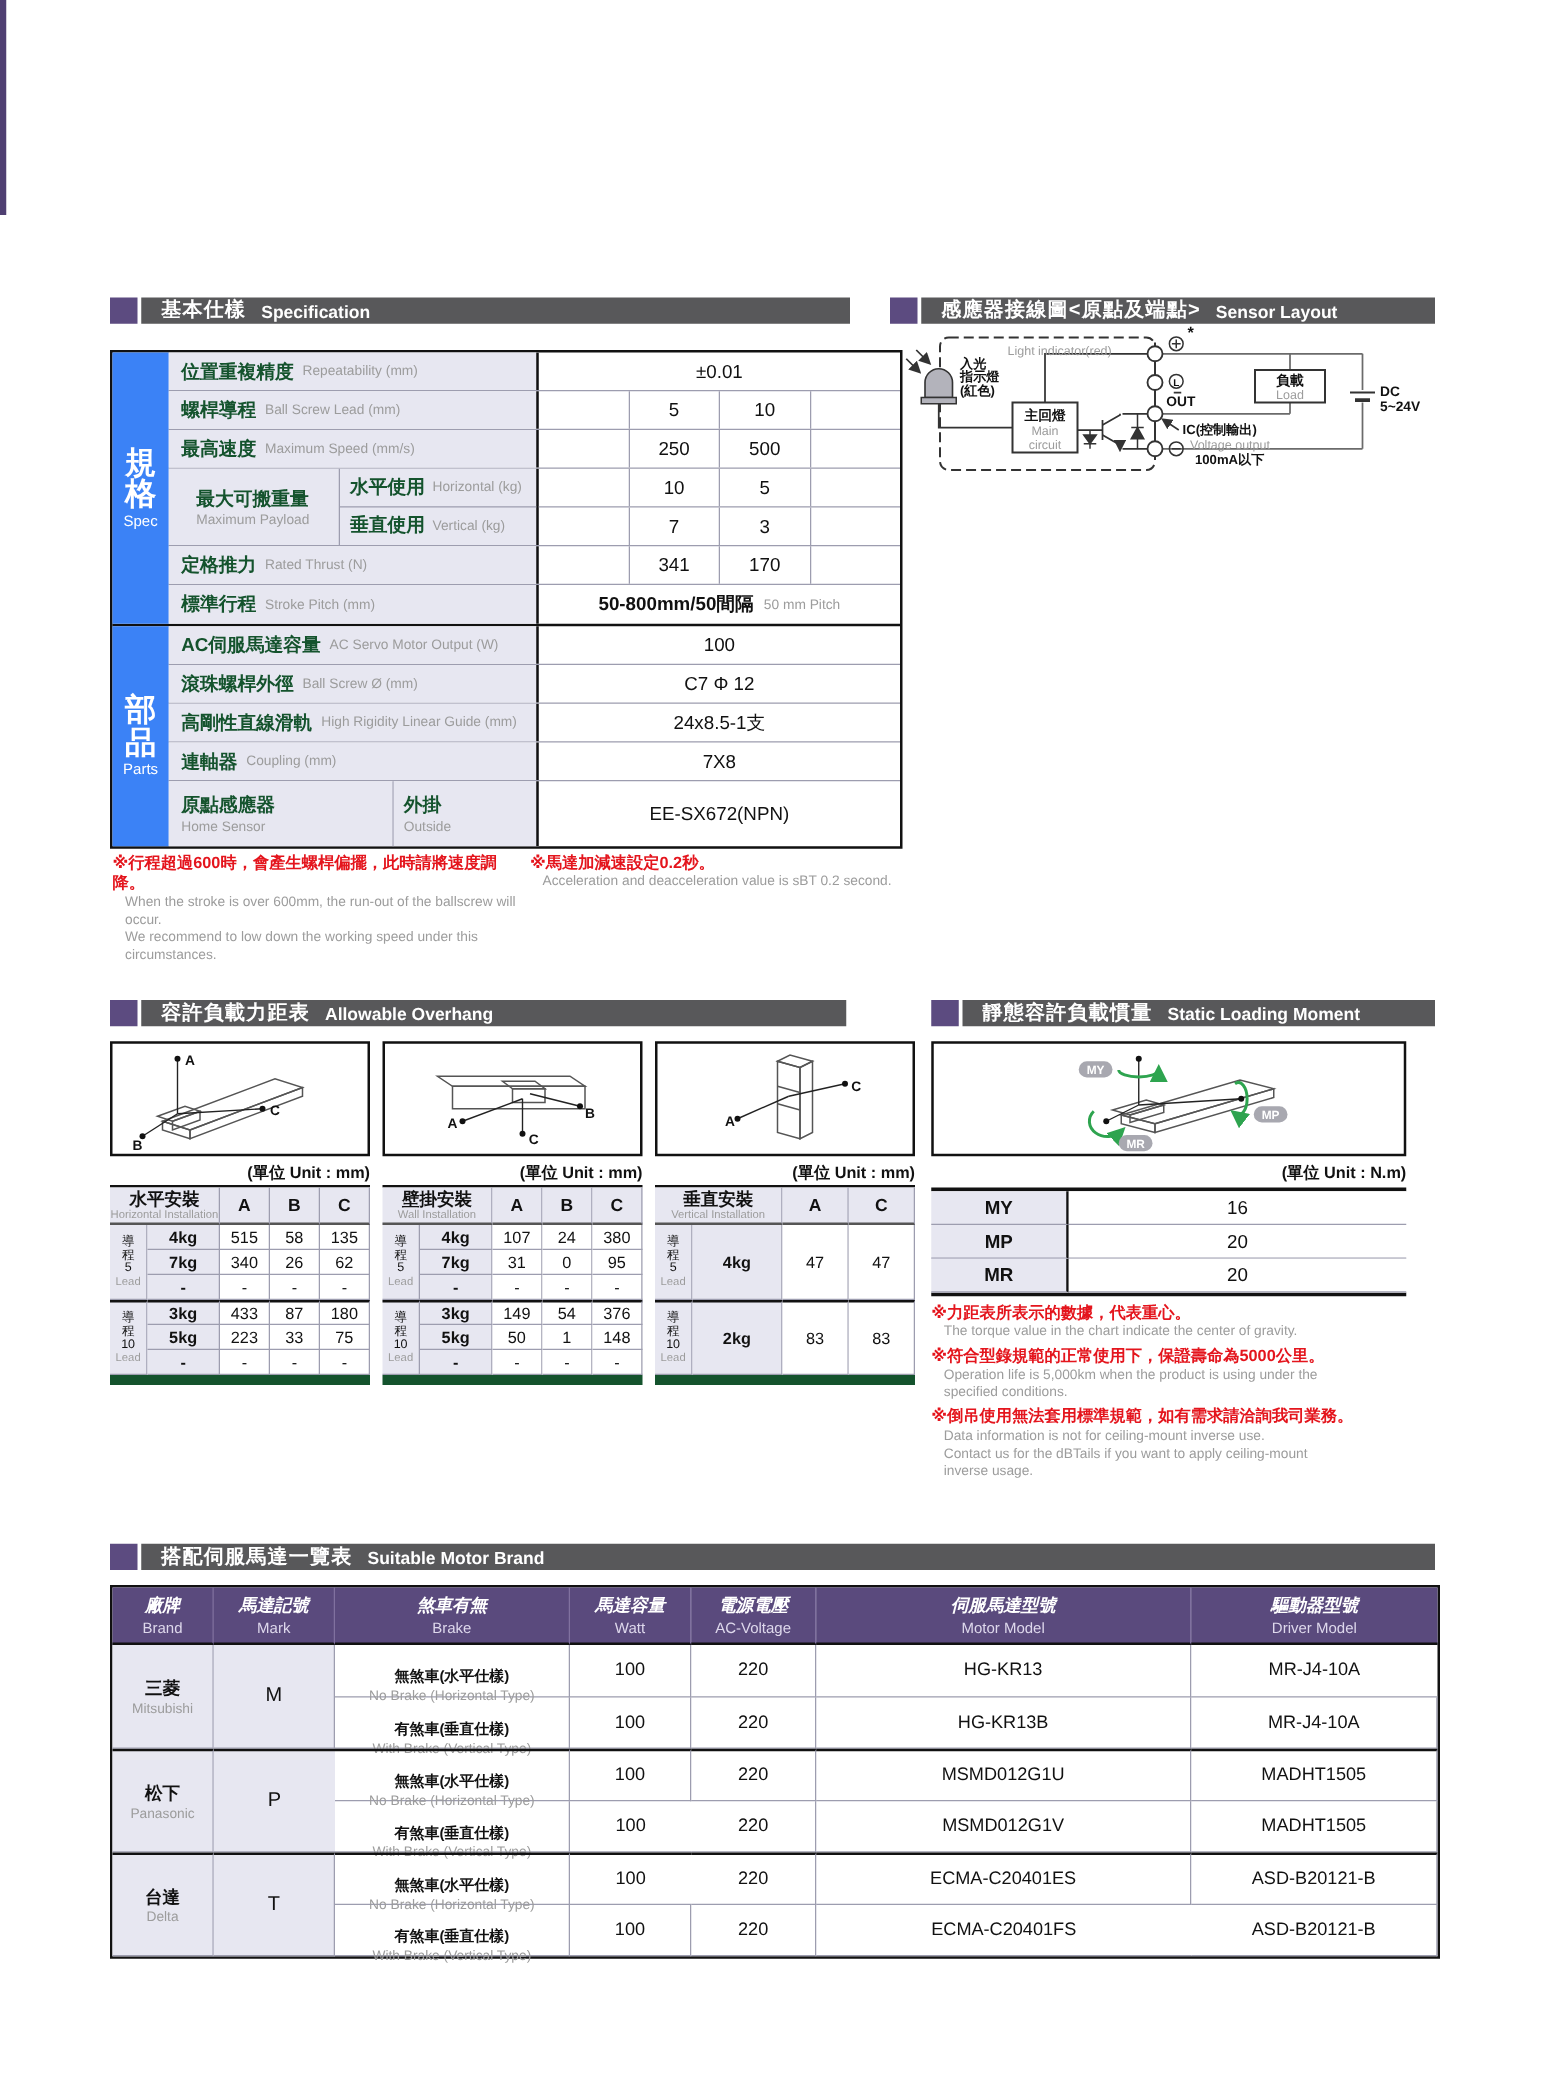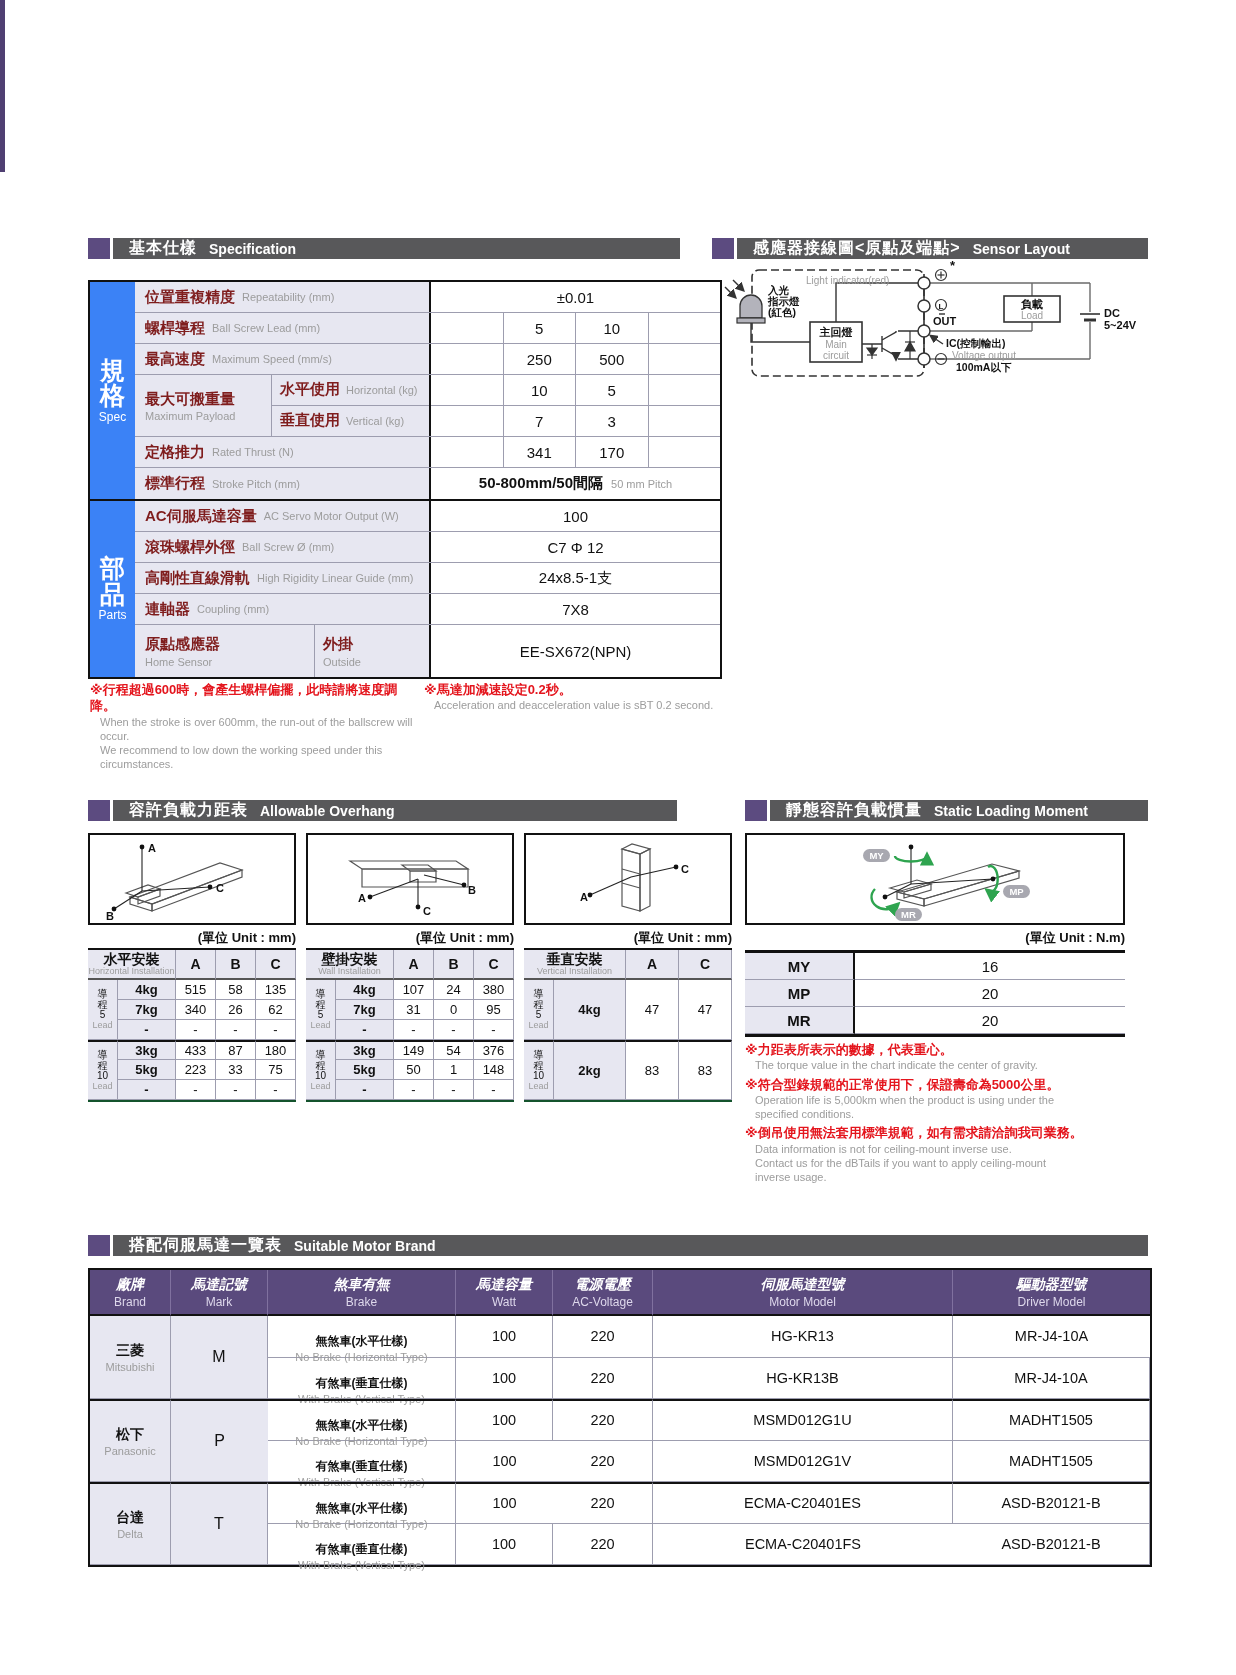--- a/index.html
+++ b/index.html
@@ -23,52 +23,52 @@
   .side { width:45px; background:#3b82f6; color:#fff; display:flex; flex-direction:column;
           align-items:center; justify-content:center; }
   .side-zh { width:26px; font-size:25px; font-weight:bold; line-height:1.02; text-align:center; word-break:break-all; }
   .side-en { font-size:12px; margin-top:1px; }
   .rows { flex:1; display:flex; flex-direction:column; }
   .srow { display:flex; height:31px; border-bottom:1px solid #9d9daf; }
   .rows .srow:last-child { border-bottom:none; }
   .h62 { height:62px; } .h52 { height:52px; }
   .label { width:296px; background:#e7e7f1; border-right:2px solid #111;
            display:flex; align-items:center; padding-left:10px; gap:7px; }
-  .lzh { font-weight:bold; font-size:15px; color:#7f1d1d; white-space:nowrap; }
+  .lzh { font-weight:bold; font-size:15px; color:#14532d; white-space:nowrap; }
   .len { font-size:11px; color:#9c9c9c; white-space:nowrap; }
   .vals { flex:1; display:flex; }
   .vcol { flex:1; display:flex; flex-direction:column; }
   .vrow { display:flex; height:31px; border-bottom:1px solid #9d9daf; flex:1; }
   .vcol .vrow:last-child { border-bottom:none; }
   .vc { flex:1; display:flex; align-items:center; justify-content:center; font-size:15px;
         border-right:1px solid #9d9daf; }
   .vals .vc:last-child, .vrow .vc:last-child { border-right:none; }
   .vm { flex:1; display:flex; align-items:center; justify-content:center; font-size:15px; gap:8px; }
   .sv-zh { font-weight:bold; font-size:15px; } .sv-en { font-size:11px; color:#9c9c9c; }
   .pay0 { width:137px; background:#e7e7f1; border-right:1px solid #9d9daf;
-          display:flex; flex-direction:column; justify-content:center; padding-left:10px; gap:1px; }
+          display:flex; flex-direction:column; justify-content:center; padding-left:22px; gap:1px; }
   .paysubs { width:159px; background:#e7e7f1; border-right:2px solid #111;
              display:flex; flex-direction:column; }
   .psub { height:31px; display:flex; align-items:center; padding-left:8px; gap:6px;
           border-bottom:1px solid #9d9daf; }
   .paysubs .psub:last-child { border-bottom:none; }
   .hs1 { width:180px; background:#e7e7f1; display:flex; flex-direction:column; justify-content:center;
          padding-left:10px; gap:2px; border-right:1px solid #9d9daf; }
   .hs2 { width:116px; background:#e7e7f1; display:flex; flex-direction:column; justify-content:center;
          padding-left:8px; gap:2px; border-right:2px solid #111; }
 
   
   .note-red { color:#e4151d; font-size:13px; font-weight:bold; line-height:1.25; }
   .note-gray { color:#9c9c9c; font-size:11px; line-height:1.3; margin-left:10px; }
 
   
   .diagram-box { border:2px solid #111; background:#fff; }
   .unit-label { font-size:13px; font-weight:bold; text-align:right; }
   .ohtable { display:grid; grid-template-columns:30px 58px 40px 40px 40px;
-             grid-template-rows:30px repeat(6,20px); border-top:2px solid #111; border-bottom:2px solid #14532d; }
+             grid-template-rows:30px repeat(6,20px); border-top:2px solid #111; border-bottom:8px solid #14532d; }
   .ohtable3 { grid-template-columns:30px 72px 53px 53px; grid-template-rows:30px 60px 60px; }
   .ohc { border-right:1px solid #9d9daf; border-bottom:1px solid #9d9daf;
          display:flex; align-items:center; justify-content:center; }
   .oh-head { grid-column:span 2; background:#e7e7f1; flex-direction:column; line-height:1;
              border-bottom:2px solid #555; }
   .ohh-zh { font-size:14px; font-weight:bold; } .ohh-en { font-size:9px; color:#9c9c9c; margin-top:1px; }
   .oh-col { background:#e7e7f1; font-size:14px; font-weight:bold; border-bottom:2px solid #555; }
   .oh-lead { grid-row:span 3; background:#e7e7f1; flex-direction:column; line-height:1.05; }
   .oh-lead1 { grid-row:span 1; }
   .leadzh { width:12px; font-size:10px; word-break:break-all; text-align:center; }

